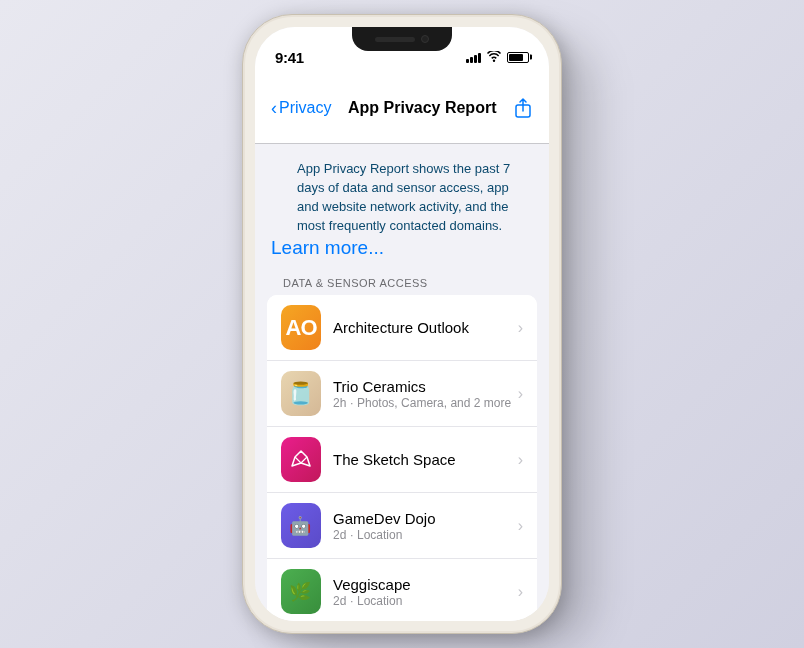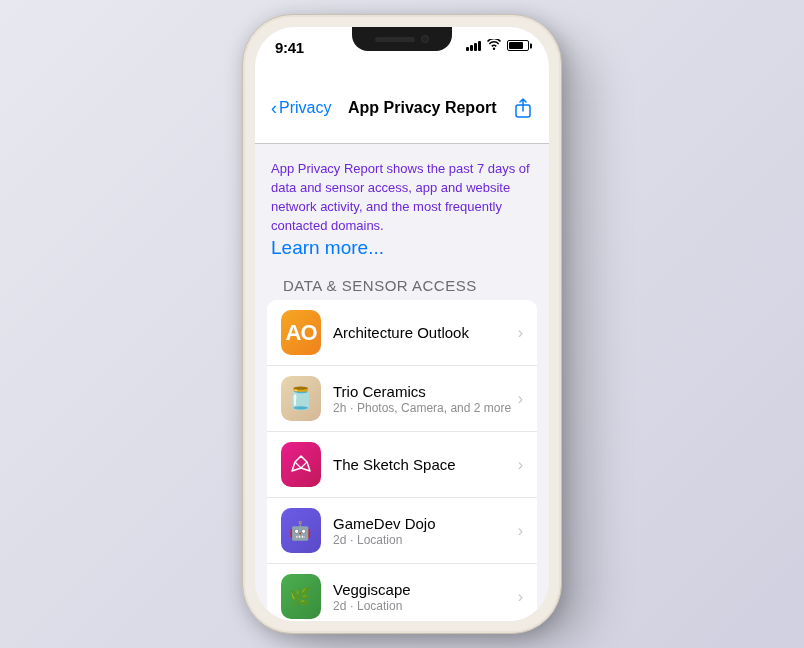--- a/index.html
+++ b/index.html
@@ -56,21 +56,21 @@
       border-radius: 40px;
       overflow: hidden;
     }
 
     
     .notch-bar {
       position: relative;
       height: 48px;
       background: white;
       display: flex;
-      align-items: flex-start;
+      align-items: center;
       justify-content: space-between;
       padding: 12px 20px 0;
     }
 
     .status-time {
       font-size: 15px;
       font-weight: 600;
       color: #000;
       letter-spacing: -0.3px;
     }
@@ -219,36 +219,37 @@
     }
 
     
     .description-block {
       padding: 16px 16px 12px;
       background: #f2f2f7;
     }
 
     .description-text {
       font-size: 13px;
-      color: #6d28d9;
+      color: #0c4a6e;
       line-height: 1.45;
+      margin-left: 26px;
     }
 
     .learn-more-link {
       color: #007aff;
       font-size: 19px;
       cursor: pointer;
       display: block;
       margin-top: 2px;
     }
 
     
     .section-header {
       padding: 6px 28px 6px;
-      font-size: 15px;
+      font-size: 11px;
       font-weight: 500;
       color: #6c6c70;
       letter-spacing: 0.5px;
       text-transform: uppercase;
     }
 
     
     .list-container {
       background: white;
       border-radius: 10px;

